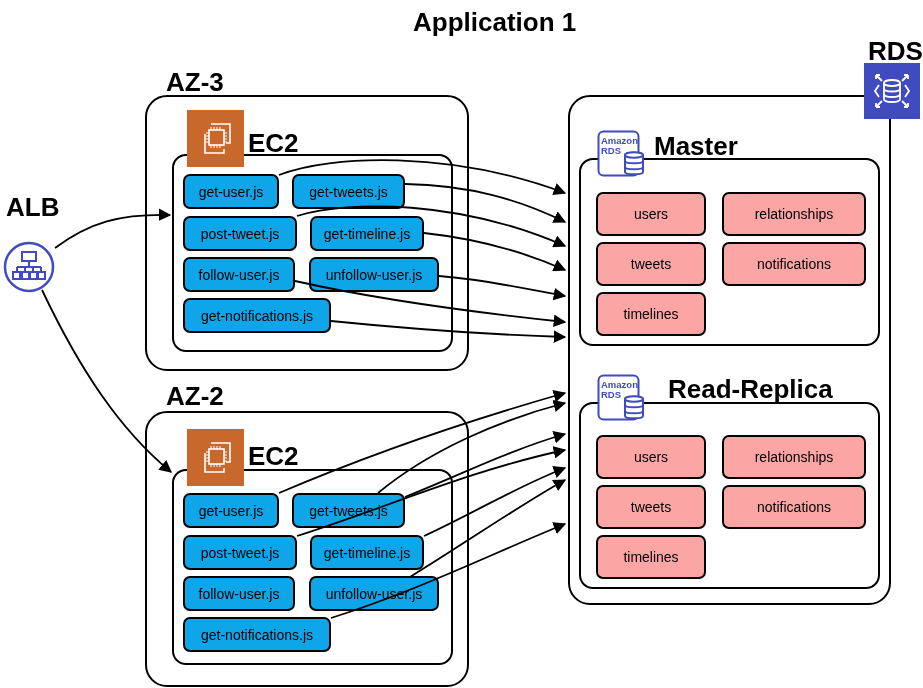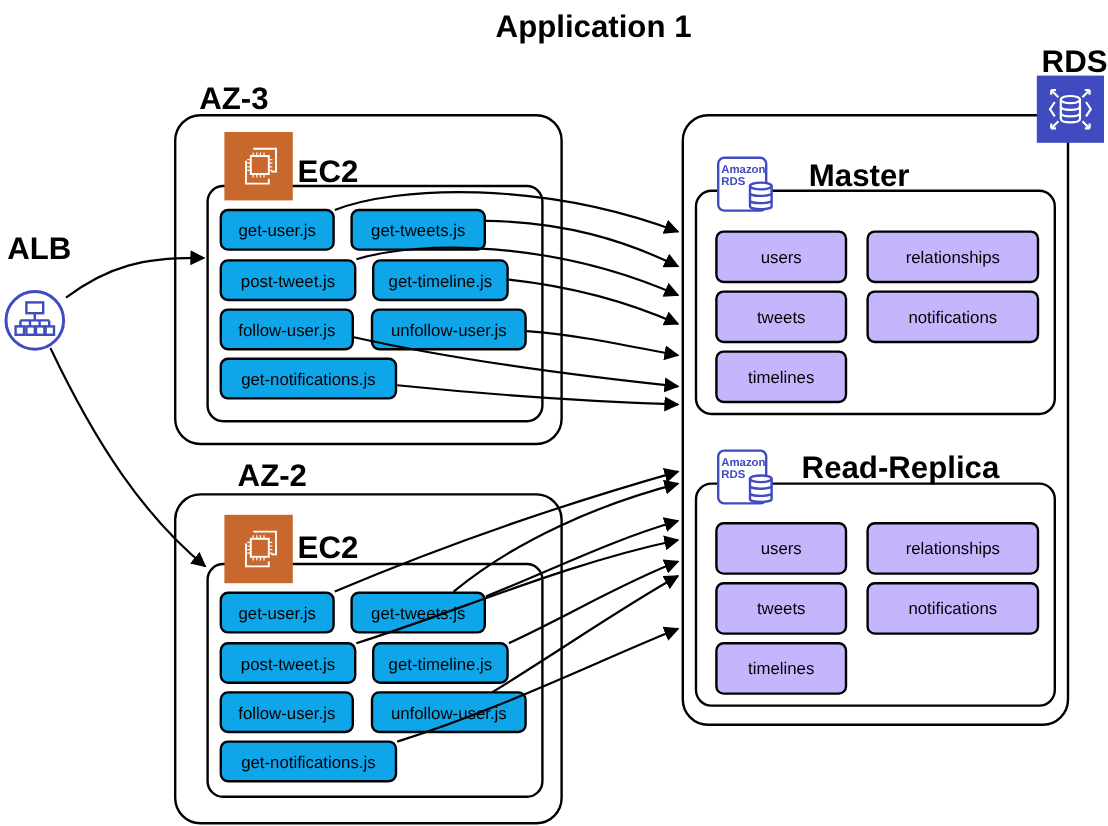--- a/index.html
+++ b/index.html
@@ -3,21 +3,21 @@
 <meta charset="utf-8">
 <style>
   html, body { margin:0; padding:0; background:#ffffff; }
   body { width:923px; height:688px; position:relative; overflow:hidden;
          font-family:"Liberation Sans", sans-serif; color:#000; }
   .abs { position:absolute; }
   .bigbox { position:absolute; border:2px solid #000; border-radius:22px; background:#fff; box-sizing:border-box; }
   .innerbox { position:absolute; border:2px solid #000; border-radius:14px; background:#fff; box-sizing:border-box; }
   .fn { position:absolute; border:2px solid #000; border-radius:7px; background:#0ea5e9; box-sizing:border-box;
         font-size:14px; display:flex; align-items:center; justify-content:center; white-space:nowrap; }
-  .tbl { position:absolute; border:2px solid #000; border-radius:7px; background:#c4b5fd; box-sizing:border-box;
+  .tbl { position:absolute; border:2px solid #000; border-radius:7px; background:#fca5a5; box-sizing:border-box;
          font-size:14px; display:flex; align-items:center; justify-content:center; }
   .label { position:absolute; font-weight:bold; font-size:26px; white-space:nowrap; }
   svg.overlay { position:absolute; left:0; top:0; pointer-events:none; }
 </style>
 </head>
 <body>
 
 <div class="label" style="left:413px;top:7px;">Application 1</div>
 
 <div class="label" style="left:6px;top:192px;">ALB</div>
@@ -69,21 +69,21 @@
 <div class="label" style="left:248px;top:128px;">EC2</div>
 
 <div class="fn" style="left:183px;top:174px;width:96px;height:35px;">get-user.js</div>
 <div class="fn" style="left:292px;top:174px;width:113px;height:35px;">get-tweets.js</div>
 <div class="fn" style="left:183px;top:216px;width:114px;height:35px;">post-tweet.js</div>
 <div class="fn" style="left:310px;top:216px;width:114px;height:35px;">get-timeline.js</div>
 <div class="fn" style="left:183px;top:257px;width:112px;height:35px;">follow-user.js</div>
 <div class="fn" style="left:309px;top:257px;width:130px;height:35px;">unfollow-user.js</div>
 <div class="fn" style="left:183px;top:298px;width:148px;height:35px;">get-notifications.js</div>
 
-<div class="label" style="left:166px;top:381px;margin-left:32px;">AZ-2</div>
+<div class="label" style="left:166px;top:381px;">AZ-2</div>
 <div class="bigbox" style="left:145px;top:411px;width:324px;height:276px;"></div>
 <div class="innerbox" style="left:172px;top:469px;width:281px;height:196px;"></div>
 <div class="abs" style="left:187px;top:429px;width:57px;height:57px;background:#c8682c;">
   <svg width="57" height="57" viewBox="0 0 57 57">
     <path d="M24 14 h19 v19 h-4" fill="none" stroke="#fff" stroke-width="1.6"></path>
     <path d="M18 24 v19 h19 v-4" fill="none" stroke="#fff" stroke-width="1.6"></path>
     <rect x="22" y="20" width="15" height="15" fill="none" stroke="#fff" stroke-width="1.6"></rect>
     <g stroke="#fff" stroke-width="1">
       <line x1="24" y1="17" x2="24" y2="20"></line>
         <line x1="27" y1="17" x2="27" y2="20"></line>
@@ -138,21 +138,21 @@
     <text x="4" y="14" font-size="9.5" font-weight="bold" fill="#3f4bbf" font-family="Liberation Sans, sans-serif">Amazon</text>
     <text x="4" y="24" font-size="9.5" font-weight="bold" fill="#3f4bbf" font-family="Liberation Sans, sans-serif">RDS</text>
     <g fill="#fff" stroke="#3f4bbf" stroke-width="2">
       <path d="M28 25 c0 -3 18 -3 18 0 v17 c0 3 -18 3 -18 0 z"></path>
       <ellipse cx="37" cy="25" rx="9" ry="2.8"></ellipse>
       <path d="M28 31 c0 3 18 3 18 0" fill="none"></path>
       <path d="M28 37 c0 3 18 3 18 0" fill="none"></path>
     </g>
   </svg>
 </div>
-<div class="label" style="left:654px;top:131px;margin-left:20px;">Master</div>
+<div class="label" style="left:654px;top:131px;">Master</div>
 
 <div class="tbl" style="left:596px;top:192px;width:110px;height:44px;">users</div>
 <div class="tbl" style="left:722px;top:192px;width:144px;height:44px;">relationships</div>
 <div class="tbl" style="left:596px;top:242px;width:110px;height:44px;">tweets</div>
 <div class="tbl" style="left:722px;top:242px;width:144px;height:44px;">notifications</div>
 <div class="tbl" style="left:596px;top:292px;width:110px;height:44px;">timelines</div>
 
 <div class="innerbox" style="left:579px;top:402px;width:301px;height:187px;"></div>
 <div class="abs" style="left:597px;top:374px;width:48px;height:48px;">
   <svg width="48" height="48" viewBox="0 0 48 48">

